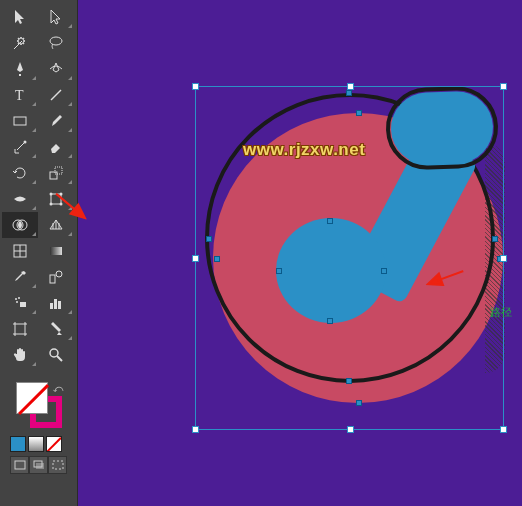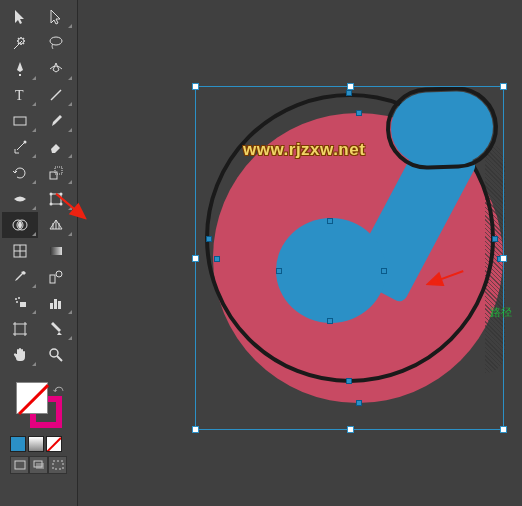--- a/index.html
+++ b/index.html
@@ -21,21 +21,21 @@
   
   .swatch-row { display: flex; gap: 2px; padding: 0 4px; margin-bottom: 4px; }
   .swatch { width: 16px; height: 16px; border: 1px solid #222; }
   .sw-blue { background: #2b90c6; }
   .sw-none { background: #fff; position: relative; overflow:hidden; }
   .sw-none::after { content:''; position:absolute; width:140%; height:2px; background:#e00; top:50%; left:-20%; transform:rotate(-45deg); }
   
   .mode-row { display: flex; gap: 0; padding: 0 4px; margin-top: 2px; }
   .mode-btn { width: 22px; height: 18px; background: #555; border: 1px solid #333; display: flex; align-items: center; justify-content: center; }
   
-  .canvas { position: absolute; left: 78px; top: 0; right: 0; bottom: 0; background: #404040; }
+  .canvas { position: absolute; left: 78px; top: 0; right: 0; bottom: 0; background: #4c1d95; }
   
   .circle-outline { position: absolute; left: 127px; top: 93px; width: 290px; height: 290px; border: 4px solid #1a1a1a; border-radius: 50%; }
   
   .red-circle { position: absolute; left: 135px; top: 113px; width: 290px; height: 290px; background: #c84a63; border-radius: 50%; }
   .red-circle::after { content:''; position:absolute; right:-2px; top:30px; bottom:30px; width:20px; background: repeating-linear-gradient(45deg, #333 0 1px, transparent 1px 3px); border-radius: 0 140px 140px 0; opacity:0.6; }
   
   .note-head-big { position: absolute; left: 198px; top: 218px; width: 110px; height: 105px; background: #2b90c6; border-radius: 50%; }
   .note-stem { position: absolute; left: 270px; top: 115px; width: 62px; height: 160px; background: #2b90c6; transform: rotate(28deg); transform-origin: bottom left; border-radius: 8px; }
   .note-head-small { position: absolute; left: 313px; top: 92px; width: 102px; height: 72px; background: #2b90c6; border-radius: 44px; transform: rotate(-2deg); }
   .note-head-small::before { content:''; position:absolute; inset:-5px; border: 4px solid #1a1a1a; border-radius: 48px; }

